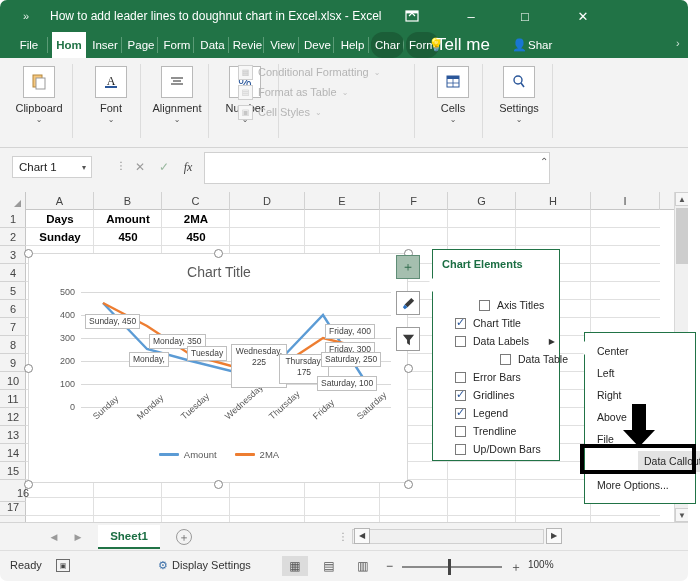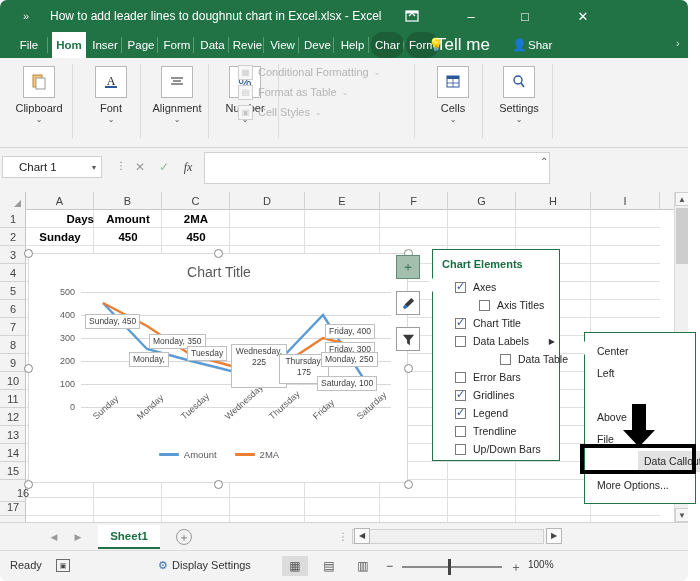--- a/index.html
+++ b/index.html
@@ -104,23 +104,23 @@
   .ribbon-collapse {
     position: absolute; left: 666px; top: 118px; font-size: 11px; color: #666;
   }
 
   
   .fbar {
     position: absolute; left: 0; top: 148px; width: 688px; height: 44px;
     background: #f3f3f3;
   }
   .namebox {
-    position: absolute; left: 2px; top: 8px; width: 100px; height: 22px;
+    position: absolute; left: 12px; top: 8px; width: 80px; height: 22px;
     background: #fff; border: 1px solid #d0d0d0;
-    font-size: 11.5px; color: #222; line-height: 21px; padding-left: 16px;
+    font-size: 11.5px; color: #222; line-height: 21px; padding-left: 6px;
   }
   .namebox-caret { position: absolute; right: 5px; top: 0; font-size: 8px; color: #555; }
   .fb-dots { position: absolute; left: 116px; top: 12px; font-size: 10px; color: #888; letter-spacing: 0; }
   .fb-btn {
     position: absolute; top: 8px; width: 24px; height: 22px;
     text-align: center; line-height: 22px; font-size: 12px; color: #9a9a9a;
   }
   .fb-x { left: 128px; }
   .fb-chk { left: 152px; color: #9ab9a0; }
   .fb-fx { left: 176px; color: #444; font-style: italic; font-family: "Liberation Serif", serif; }
@@ -548,21 +548,21 @@
       <div class="hline" style="top:305px;"></div>
       <div class="vline" style="left:67px;"></div>
         <div class="vline" style="left:135px;"></div>
       <div class="vline" style="left:203px;"></div>
         <div class="vline" style="left:278px;"></div>
       <div class="vline" style="left:353px;"></div>
         <div class="vline" style="left:421px;"></div>
       <div class="vline" style="left:489px;"></div>
         <div class="vline" style="left:564px;"></div>
 
-      <div class="cell" style="left:0px;top:0px;width:68px;text-align:right;">Days</div>
+      <div class="cell" style="left:0px;top:0px;width:68px;">Days</div>
       <div class="cell" style="left:68px;top:0px;width:68px;">Amount</div>
       <div class="cell" style="left:136px;top:0px;width:68px;">2MA</div>
       <div class="cell" style="left:0px;top:18px;width:68px;">Sunday</div>
       <div class="cell" style="left:68px;top:18px;width:68px;">450</div>
       <div class="cell" style="left:136px;top:18px;width:68px;">450</div>
     </div>
 
     <div class="vscroll">
       <div class="vscroll-up">▲</div>
       <div class="vscroll-thumb"></div>
@@ -612,21 +612,21 @@
     </div>
 
     <div class="callout" style="left:56px;top:60px;">Sunday, 450</div>
     <div class="callout" style="left:120px;top:80px;">Monday, 350</div>
     <div class="callout" style="left:100px;top:98px;">Monday,</div>
     <div class="callout" style="left:158px;top:92px;">Tuesday</div>
     <div class="callout wrap" style="left:202px;top:90px;width:56px;height:44px;">Wednesday, 225</div>
     <div class="callout wrap" style="left:250px;top:100px;width:50px;height:30px;">Thursday, 175</div>
     <div class="callout" style="left:296px;top:70px;">Friday, 400</div>
     <div class="callout" style="left:296px;top:88px;">Friday, 300</div>
-    <div class="callout" style="left:292px;top:98px;">Monday, 250</div>
+    <div class="callout" style="left:292px;top:98px;">Saturday, 250</div>
     <div class="callout" style="left:288px;top:122px;">Saturday, 100</div>
 
     <div class="legend">
       <div class="leg-item">
         <span class="leg-swatch" style="background:#5b9bd5;"></span>
         <span>Amount</span>
       </div>
       <div class="leg-item">
         <span class="leg-swatch" style="background:#ed7d31;"></span>
         <span>2MA</span>
@@ -646,24 +646,20 @@
   <div class="cbtn" style="left:396px;top:327px;">
     <svg width="15" height="15" viewBox="0 0 16 16">
         <path d="M2 3 L14 3 L9.5 8.5 L9.5 14 L6.5 12 L6.5 8.5 Z" fill="#3a3a3a"></path>
       </svg>
   </div>
 
   <div class="cepanel">
     <div class="ce-nub-left"></div>
     <div class="ce-title">Chart Elements</div>
 
-    <div class="ce-row" style="top:28px;">
-      <span class="ce-box checked"></span>
-      <span class="ce-label">Axes</span>
-    </div>
     <div class="ce-row" style="top:46px;padding-left:24px;">
       <span class="ce-box"></span>
       <span class="ce-label">Axis Titles</span>
     </div>
     <div class="ce-row" style="top:64px;">
       <span class="ce-box checked"></span>
       <span class="ce-label">Chart Title</span>
     </div>
     <div class="ce-row" style="top:82px;">
       <span class="ce-box"></span>
@@ -693,20 +689,21 @@
     <div class="ce-row" style="top:190px;">
       <span class="ce-box"></span>
       <span class="ce-label">Up/Down Bars</span>
     </div>
   </div>
 
   <div class="submenu">
     <div class="sm-nub"></div>
     <div class="sm-item" style="top:8px;">Center</div>
     <div class="sm-item" style="top:30px;">Left</div>
+    <div class="sm-item" style="top:52px;">Right</div>
     <div class="sm-item" style="top:74px;">Above</div>
     <div class="sm-item" style="top:96px;">File</div>
     <div class="sm-item hi" style="top:118px;margin-left:47px;">Data Callout</div>
     <div class="sm-item" style="top:142px;">More Options...</div>
   </div>
   <div class="hi-box"></div>
   <svg class="bigarrow" viewBox="0 0 34 44">
     <path d="M10 0 L24 0 L24 26 L33 26 L17 43 L1 26 L10 26 Z" fill="#000000"></path>
   </svg>
 

